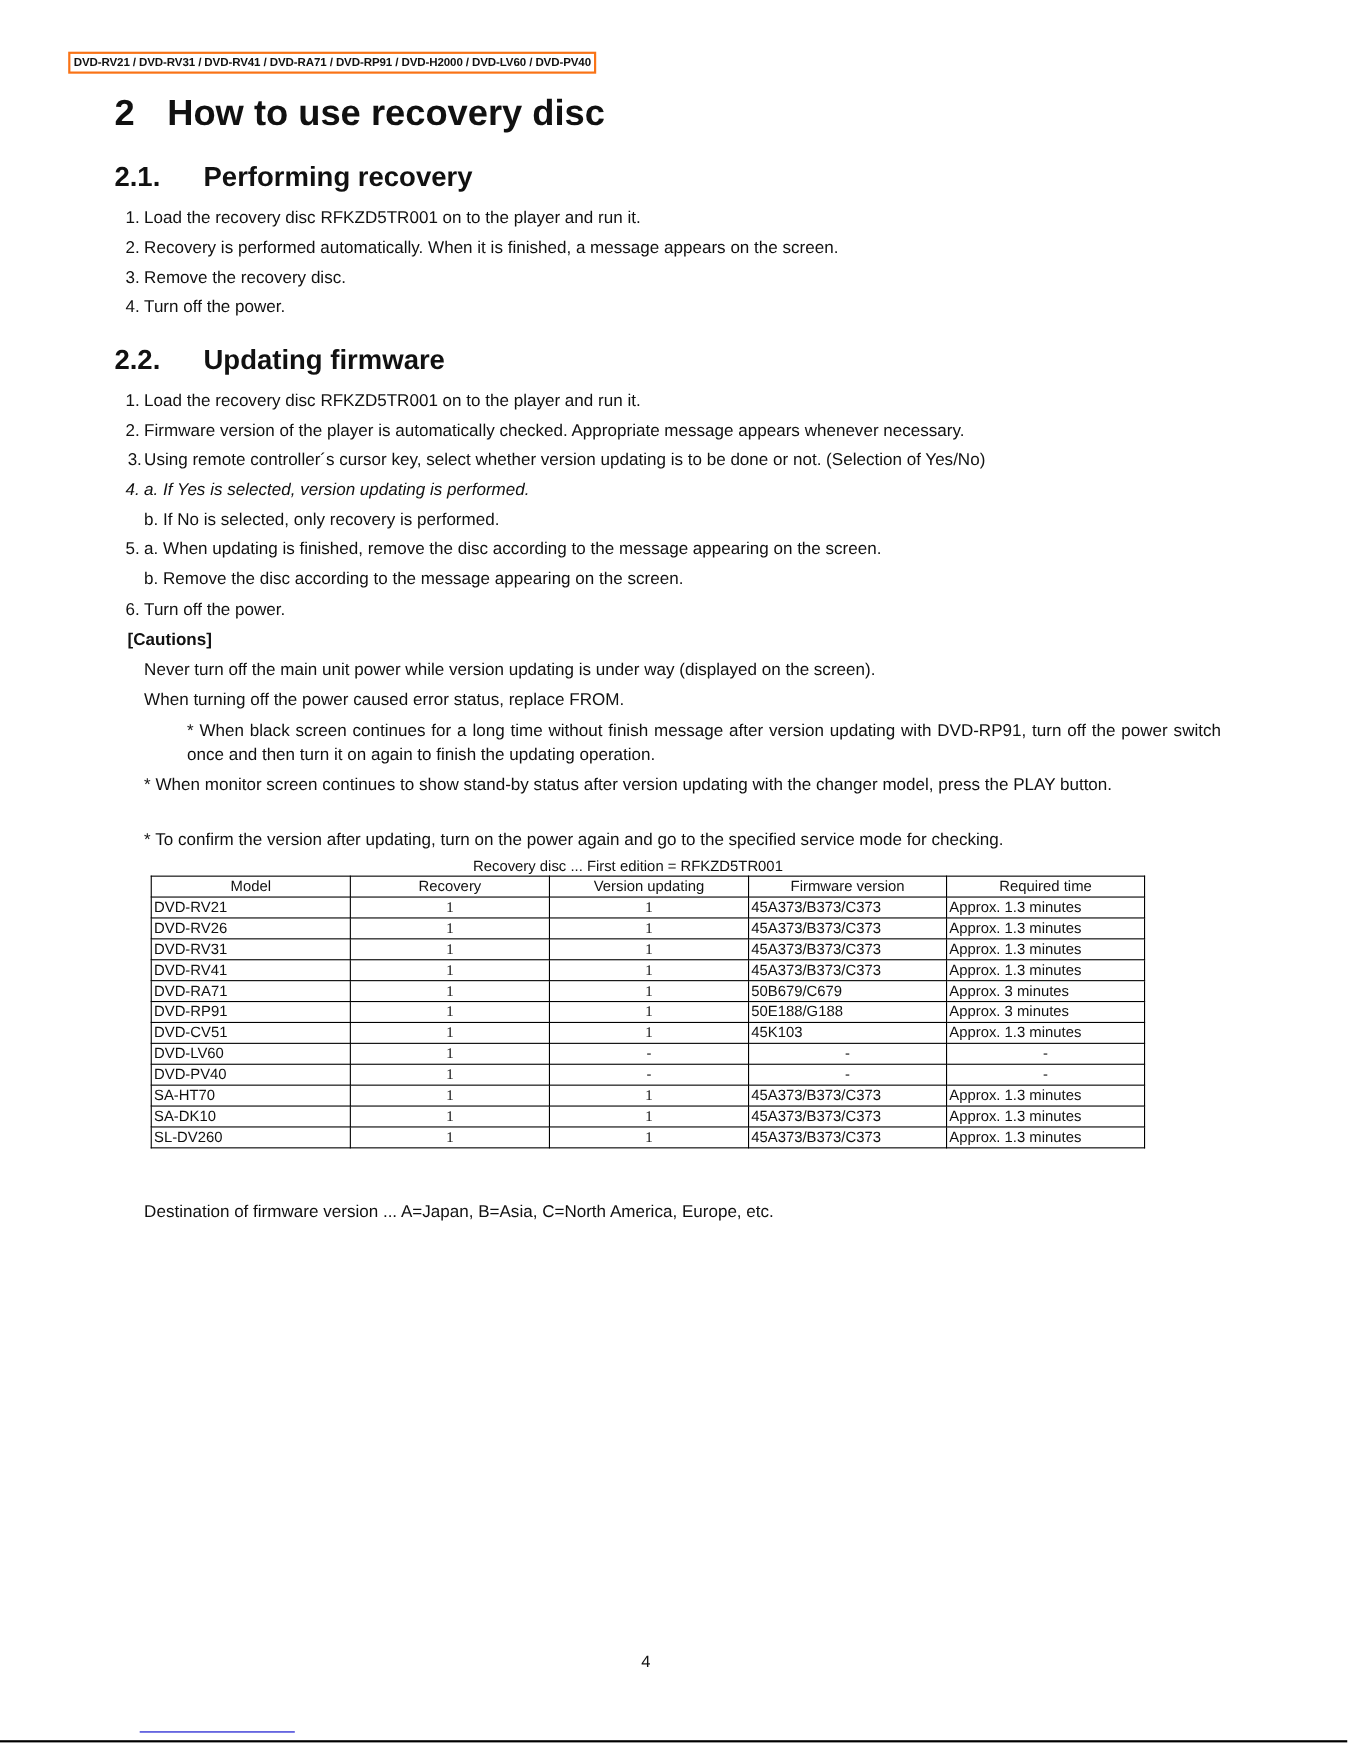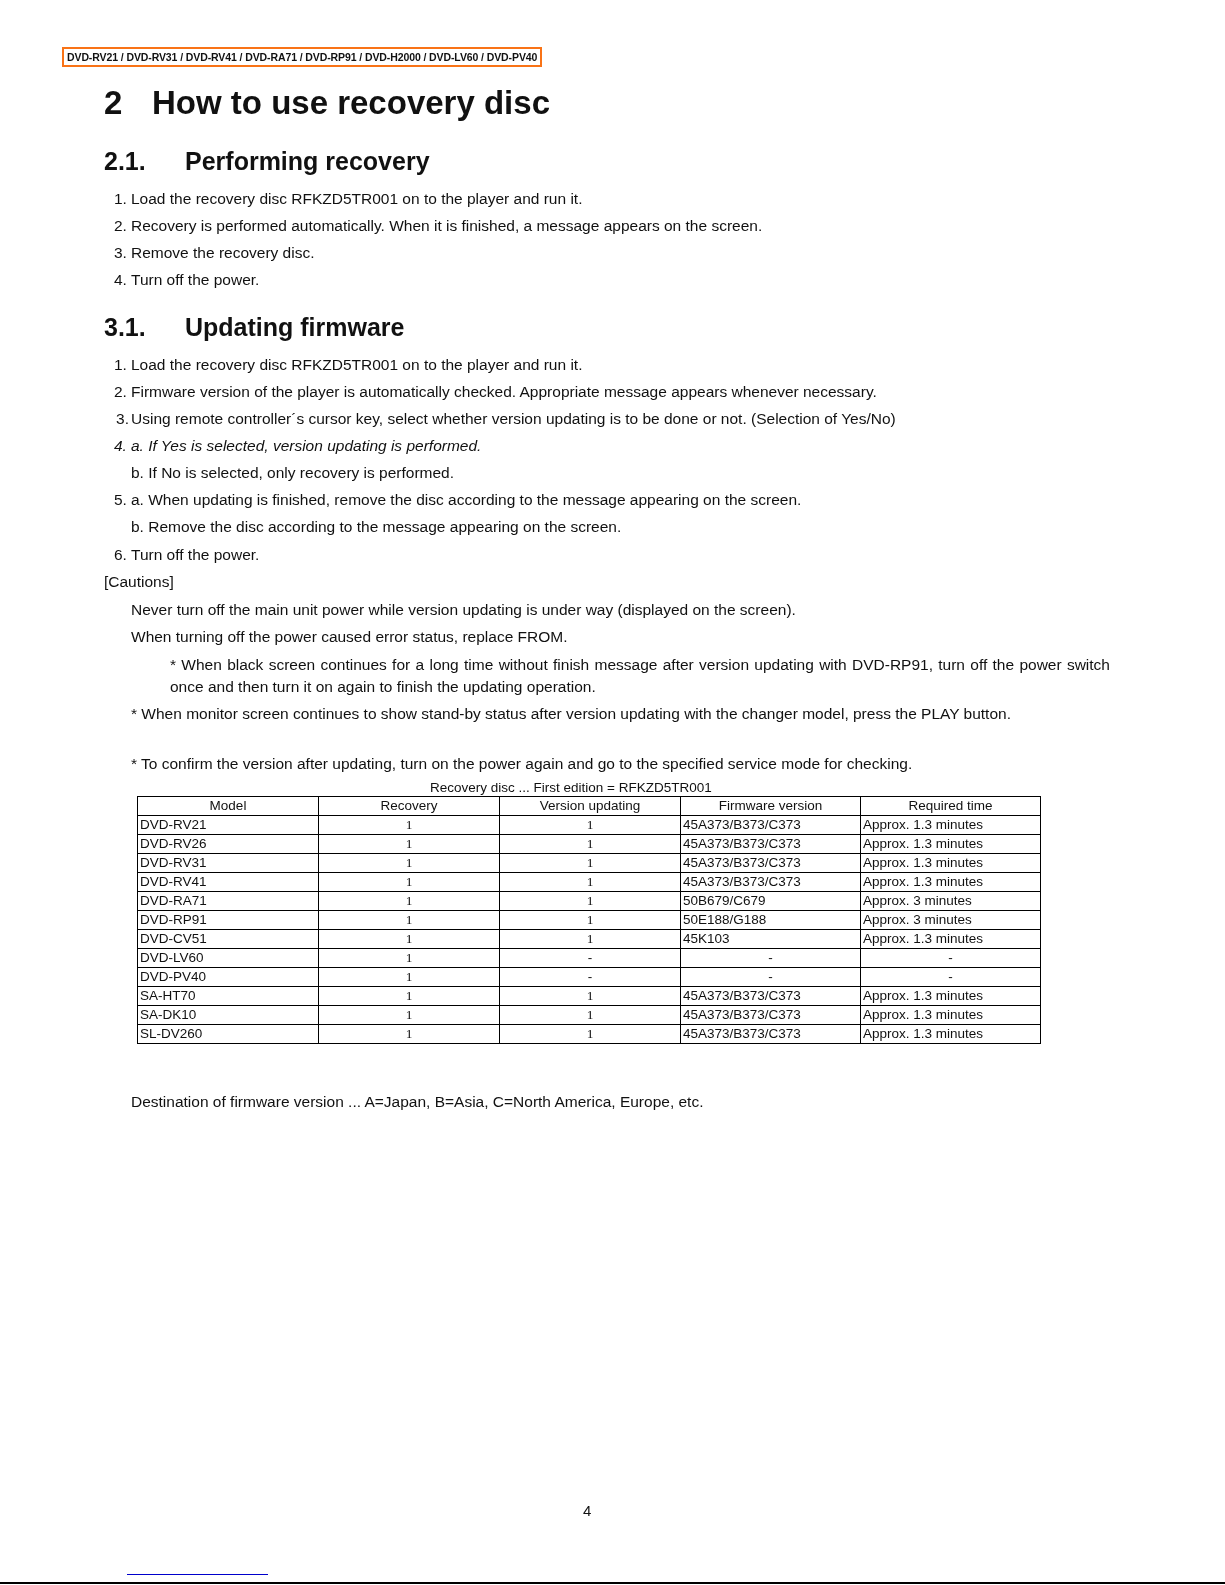--- a/index.html
+++ b/index.html
@@ -7,21 +7,21 @@
          font-family:"Liberation Sans", sans-serif; color:#111; }
   .header-box { position:absolute; left:62px; top:47px; height:16px; padding:0 3px;
          border:2px solid #f97316; font-weight:bold; font-size:10.5px; line-height:16px;
          white-space:nowrap; letter-spacing:-0.1px; }
   .h1 { position:absolute; left:104px; top:84px; font-size:33px; font-weight:bold; margin:0; white-space:nowrap; }
   .h1 .num { display:inline-block; width:48px; }
   .h2 { position:absolute; left:104px; font-size:25px; font-weight:bold; margin:0; white-space:nowrap; }
   .h2 .num { display:inline-block; width:81px; }
   .line { position:absolute; font-size:15.5px; white-space:nowrap; line-height:20px; }
   .num-col { display:inline-block; width:17px; }
-  .bold { font-weight:normal; }
+  .bold { font-weight:bold;margin-left:12px; }
   .para { position:absolute; left:131px; width:940px; font-size:15.5px; line-height:22px; text-align:justify; }
   .caption { position:absolute; left:430px; top:780px; font-size:13.5px; white-space:nowrap; line-height:16px; }
   table.spec { position:absolute; left:137px; top:796px; border-collapse:collapse; font-size:13.5px; }
   table.spec td, table.spec th { border:1.5px solid #000; height:18px; padding:0 2px; line-height:18px; white-space:nowrap; }
   table.spec th { font-weight:normal; text-align:center; }
   .c-model { width:176px; }
   .c-rec { width:176px; }
   .c-ver { width:176px; }
   .c-fw { width:175px;margin-left:15px; }
   .c-time { width:175px; }
@@ -43,21 +43,21 @@
 <h2 class="h2" style="top:147px;">
   <span class="num">2.1.</span><span>Performing recovery</span>
 </h2>
 
 <div class="line" style="left:114px;top:189px;"><span class="num-col">1.</span><span>Load the recovery disc RFKZD5TR001 on to the player and run it.</span></div>
 <div class="line" style="left:114px;top:216px;"><span class="num-col">2.</span><span>Recovery is performed automatically. When it is finished, a message appears on the screen.</span></div>
 <div class="line" style="left:114px;top:243px;"><span class="num-col">3.</span><span>Remove the recovery disc.</span></div>
 <div class="line" style="left:114px;top:270px;"><span class="num-col">4.</span><span>Turn off the power.</span></div>
 
 <h2 class="h2" style="top:313px;">
-  <span class="num">3.1.</span><span>Updating firmware</span>
+  <span class="num">2.2.</span><span>Updating firmware</span>
 </h2>
 
 <div class="line" style="left:114px;top:355px;"><span class="num-col">1.</span><span>Load the recovery disc RFKZD5TR001 on to the player and run it.</span></div>
 <div class="line" style="left:114px;top:382px;"><span class="num-col">2.</span><span>Firmware version of the player is automatically checked. Appropriate message appears whenever necessary.</span></div>
 <div class="line" style="left:114px;top:409px;text-align:center;"><span class="num-col">3.</span><span>Using remote controller´s cursor key, select whether version updating is to be done or not. (Selection of Yes/No)</span></div>
 <div class="line" style="left:114px;top:436px;font-style:italic;"><span class="num-col">4.</span><span>a. If Yes is selected, version updating is performed.</span></div>
 <div class="line" style="left:114px;top:463px;"><span class="num-col"></span><span>b. If No is selected, only recovery is performed.</span></div>
 <div class="line" style="left:114px;top:490px;"><span class="num-col">5.</span><span>a. When updating is finished, remove the disc according to the message appearing on the screen.</span></div>
 <div class="line" style="left:114px;top:517px;"><span class="num-col"></span><span>b. Remove the disc according to the message appearing on the screen.</span></div>
 <div class="line" style="left:114px;top:545px;"><span class="num-col">6.</span><span>Turn off the power.</span></div>

